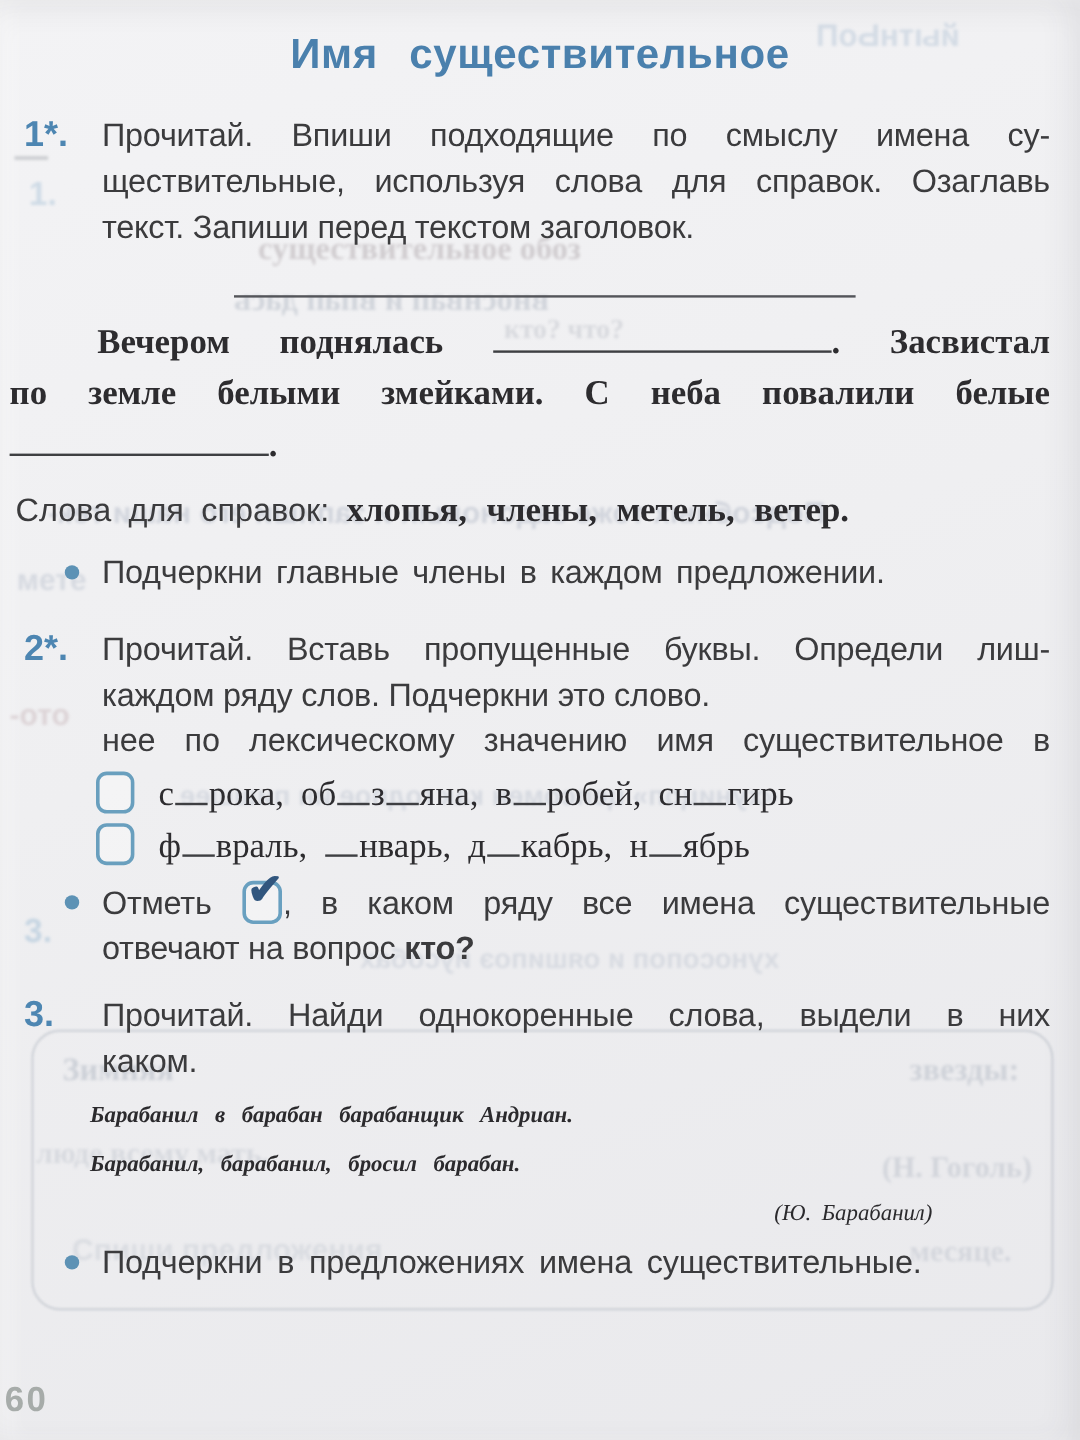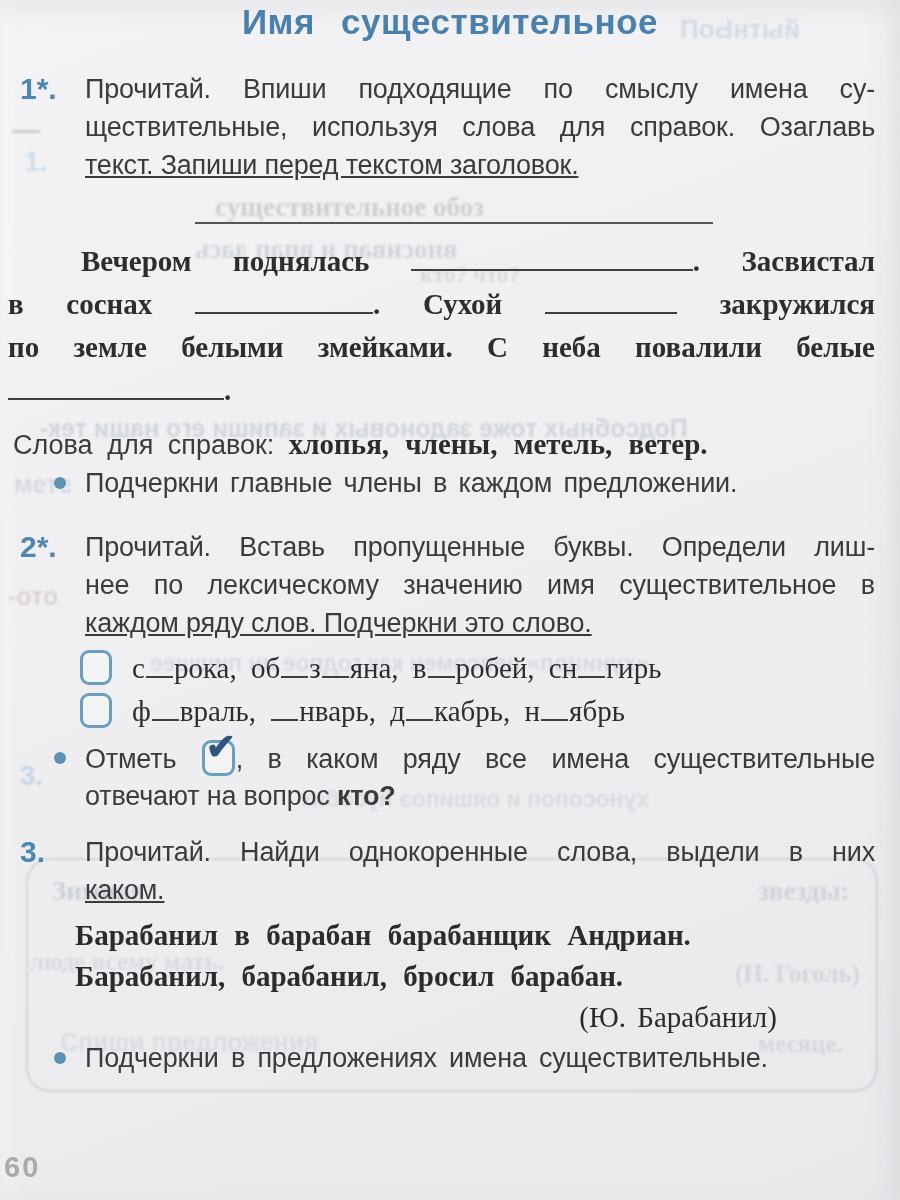--- a/index.html
+++ b/index.html
@@ -10,58 +10,58 @@
     font-family:"Liberation Sans",sans-serif;color:#3b3b3d;
   }
   .layer{position:absolute;inset:0;}
   #ghosts{z-index:1;}
   #content{z-index:2;}
   .ghost{position:absolute;white-space:nowrap;filter:blur(1.2px);font-family:"Liberation Sans",sans-serif;font-weight:bold;}
   .ghost.gserif{font-family:"Liberation Serif",serif;}
   .ghost.mir{transform:scaleX(-1);}
   .ghost-box{position:absolute;left:26px;top:858px;width:848px;height:230px;border:2px solid rgba(150,158,172,.30);border-radius:24px;filter:blur(1px);}
 
-  .title{margin:0;padding-top:0;text-align:center;font-size:35px;line-height:44px;font-weight:bold;color:#4a80ad;word-spacing:16px;letter-spacing:.5px;}
+  .title{margin:0;padding-top:24px;text-align:center;font-size:35px;line-height:44px;font-weight:bold;color:#4a80ad;word-spacing:16px;letter-spacing:.5px;}
 
   .ex{display:flex;margin:0 25px 0 20px;}
   .ex .lbl{flex:none;width:65px;font-size:30px;line-height:38px;font-weight:bold;color:#4d86b2;}
   .ex .body{flex:1;font-size:27px;line-height:38px;letter-spacing:-.2px;}
   .ex1{margin-top:26px;}
   .ex2{margin-top:26px;}
   .ex3{margin-top:18px;}
 
   .jline{text-align:justify;text-align-last:justify;}
-  .jline.lastline{text-align-last:left;text-decoration:underline;}
+  .jline.lastline{text-align-last:left;}
 
   .titleline{height:0;border-bottom:2px solid #54555a;width:518px;margin:38px 0 0 195px;}
 
   .story{margin:16px 25px 0 8px;font-family:"Liberation Serif",serif;font-weight:600;font-size:29px;line-height:43px;color:#2d2c2f;}
   .story .indent1{text-indent:73px;}
   .sblank{display:inline-block;height:3px;border-bottom:2px solid #3e3f42;}
   .w1{width:282px;}.w2{width:178px;}.w3{width:132px;}.w4{width:216px;}
 
   .wordsref{margin:14px 25px 0 13px;font-size:27px;line-height:36px;word-spacing:7px;}
   .wordsref .wr-words{font-family:"Liberation Serif",serif;font-weight:bold;font-size:29px;color:#2c2b2e;word-spacing:9px;}
 
-  .bullet{position:relative;margin:2px 25px 0 20px;padding-left:65px;font-size:27px;line-height:37px;letter-spacing:-.2px;}
+  .bullet{position:relative;margin:16px 25px 0 20px;padding-left:65px;font-size:27px;line-height:37px;letter-spacing:-.2px;}
   .dot{position:absolute;left:34px;top:12px;width:12px;height:12px;border-radius:50%;background:#5d92b5;}
   .b1{word-spacing:4px;}
   .b2{margin-top:8px;}
   .b3{margin-top:2px;word-spacing:5px;}
 
   .rows{margin:6px 25px 0 80px;font-family:"Liberation Serif",serif;font-size:29px;line-height:41px;color:#2d2c2f;word-spacing:7px;}
   .row{margin-top:2px;}
   .row:first-child{margin-top:0;}
   .cbx{display:inline-block;width:26px;height:29px;border:3px solid #699fbe;border-radius:9px;margin-right:20px;vertical-align:-7px;background:rgba(255,255,255,.3);}
   .wblank{display:inline-block;width:27px;height:2px;border-bottom:2px solid #3e3f42;margin:0 1px;}
 
   .chkicon{display:inline-block;position:relative;width:27px;height:30px;border:3px solid #69a0c0;border-radius:9px;vertical-align:-8px;margin:0 1px;background:rgba(255,255,255,.3);}
   .chkicon .mark{position:absolute;left:1px;top:-14px;font-size:36px;line-height:36px;color:#31567e;font-weight:bold;}
 
-  .poem{margin:6px 123px 0 75px;font-family:"Liberation Serif",serif;font-weight:bold;font-size:29px;line-height:41px;color:#2b2a2d;word-spacing:9px;}
+  .poem{margin:6px 123px 0 75px;font-family:"Liberation Serif",serif;font-weight:bold;font-size:19px;line-height:41px;color:#2b2a2d;word-spacing:9px;font-style:italic;}
   .poem .author{font-weight:normal;text-align:right;word-spacing:4px;}
 
   .pagenum{position:absolute;left:4px;bottom:16px;font-size:29px;font-weight:bold;color:#9ba19e;letter-spacing:2px;opacity:.85;}
   b{font-weight:bold;}
 </style>
 </head>
 <body>
 
 <div class="page">
 
@@ -97,41 +97,40 @@
           <div class="jline">Прочитай. Впиши подходящие по смыслу имена су-</div>
           <div class="jline">ществительные, используя слова для справок. Озаглавь</div>
           <div class="jline lastline">текст. Запиши перед текстом заголовок.</div>
         </div>
     </div>
 
     <div class="titleline"></div>
 
     <div class="story">
       <div class="jline indent1"><span>Вечером поднялась</span> <span class="sblank w1"></span><span>. Засвистал</span></div>
-      <div class="jline"><span>в соснах</span> <span class="sblank w2"></span><span>. Сухой</span> <span class="sblank w3"></span> <span>закружился</span></div>
       <div class="jline"><span>по земле белыми змейками. С неба повалили белые</span></div>
       <div><span class="sblank w4"></span><span>.</span></div>
     </div>
 
     <div class="wordsref">
       <span class="wr-label">Слова для справок:</span>
       <span class="wr-words">хлопья, члены, метель, ветер.</span>
     </div>
 
     <div class="bullet b1">
       <span class="dot"></span>
       <span>Подчеркни главные члены в каждом предложении.</span>
     </div>
 
     <div class="ex ex2">
       <div class="lbl">2*.</div>
       <div class="body">
           <div class="jline">Прочитай. Вставь пропущенные буквы. Определи лиш-</div>
+          <div class="jline lastline">каждом ряду слов. Подчеркни это слово.</div>
           <div class="jline">нее по лексическому значению имя существительное в</div>
-          <div class="jline lastline">каждом ряду слов. Подчеркни это слово.</div>
         </div>
     </div>
 
     <div class="rows">
       <div class="row"><span class="cbx"></span><span>с<span class="wblank"></span>рока, об<span class="wblank"></span>з<span class="wblank"></span>яна, в<span class="wblank"></span>робей, сн<span class="wblank"></span>гирь</span></div>
       <div class="row"><span class="cbx"></span><span>ф<span class="wblank"></span>враль, <span class="wblank"></span>нварь, д<span class="wblank"></span>кабрь, н<span class="wblank"></span>ябрь</span></div>
     </div>
 
     <div class="bullet b2">
       <span class="dot"></span>

